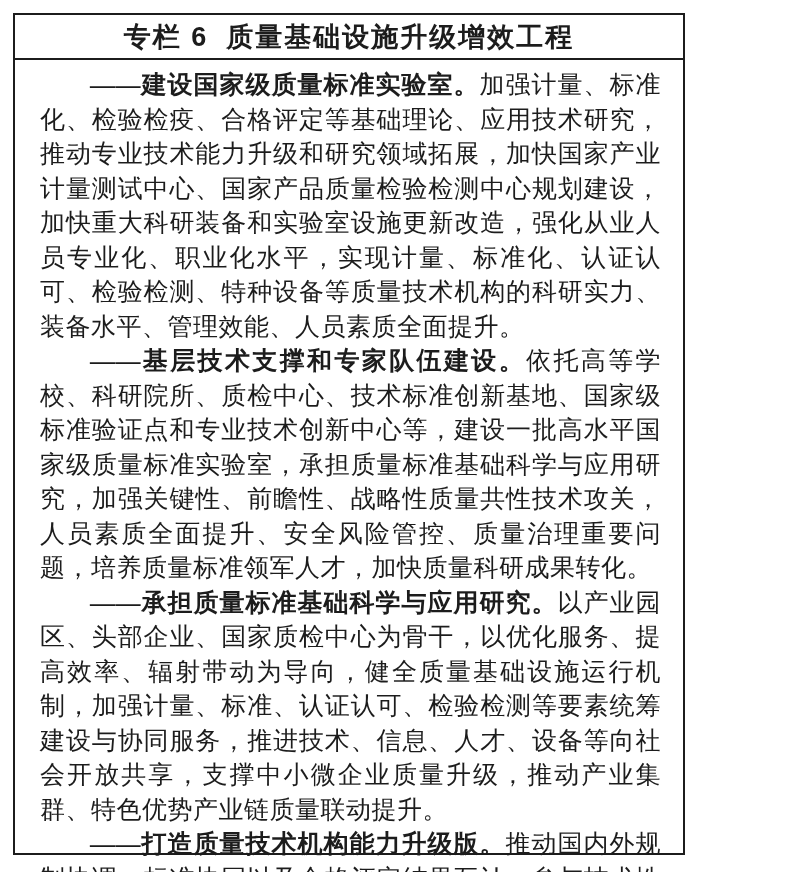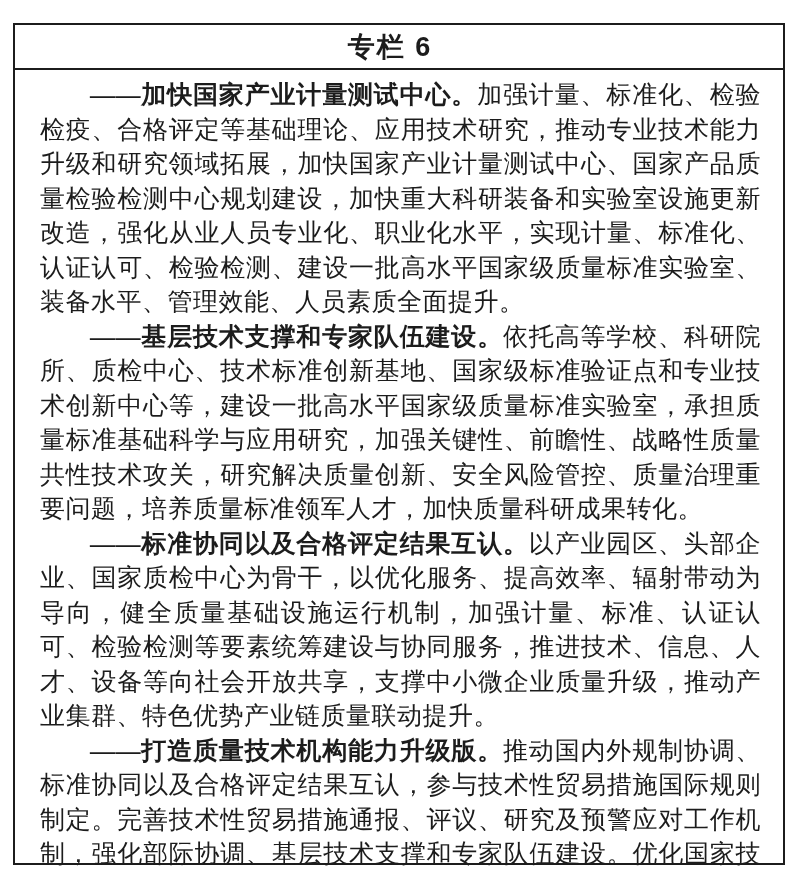--- a/index.html
+++ b/index.html
@@ -12,26 +12,25 @@
     height: 872px;
     position: relative;
     overflow: hidden;
     font-family: "Liberation Serif", "DejaVu Serif", serif;
     color: var(--ink, #1c1c1c);
   }
   .panel {
     position: absolute;
     left: 13px;
     top: 13px;
-    width: 772px;
+    width: 672px;
     height: 842px;
     border: 2px solid var(--ink, #1c1c1c);
     box-sizing: border-box;
     background: var(--paper, #ffffff);
-    margin-top: 10px;
   }
   .panel-title {
     height: 43px;
     border-bottom: 2px solid var(--ink, #1c1c1c);
     display: flex;
     align-items: center;
     justify-content: center;
     font-family: "Liberation Sans", "DejaVu Sans", sans-serif;
     font-weight: bold;
     font-size: 27px;
@@ -57,28 +56,29 @@
   .para-lead {
     font-weight: bold;
   }
 </style>
 </head>
 <body>
 
 <div class="panel">
   <div class="panel-title">
     <span class="title-label">专栏 6</span>
+    <span class="title-text">质量基础设施升级增效工程</span>
   </div>
   <div class="panel-body">
     <p>
-      <span class="para-lead">——加快国家产业计量测试中心。</span><span class="para-body">加强计量、标准化、检验检疫、合格评定等基础理论、应用技术研究，推动专业技术能力升级和研究领域拓展，加快国家产业计量测试中心、国家产品质量检验检测中心规划建设，加快重大科研装备和实验室设施更新改造，强化从业人员专业化、职业化水平，实现计量、标准化、认证认可、检验检测、建设一批高水平国家级质量标准实验室、装备水平、管理效能、人员素质全面提升。</span>
+      <span class="para-lead">——建设国家级质量标准实验室。</span><span class="para-body">加强计量、标准化、检验检疫、合格评定等基础理论、应用技术研究，推动专业技术能力升级和研究领域拓展，加快国家产业计量测试中心、国家产品质量检验检测中心规划建设，加快重大科研装备和实验室设施更新改造，强化从业人员专业化、职业化水平，实现计量、标准化、认证认可、检验检测、特种设备等质量技术机构的科研实力、装备水平、管理效能、人员素质全面提升。</span>
     </p>
     <p>
-      <span class="para-lead">——基层技术支撑和专家队伍建设。</span><span class="para-body">依托高等学校、科研院所、质检中心、技术标准创新基地、国家级标准验证点和专业技术创新中心等，建设一批高水平国家级质量标准实验室，承担质量标准基础科学与应用研究，加强关键性、前瞻性、战略性质量共性技术攻关，研究解决质量创新、安全风险管控、质量治理重要问题，培养质量标准领军人才，加快质量科研成果转化。</span>
+      <span class="para-lead">——基层技术支撑和专家队伍建设。</span><span class="para-body">依托高等学校、科研院所、质检中心、技术标准创新基地、国家级标准验证点和专业技术创新中心等，建设一批高水平国家级质量标准实验室，承担质量标准基础科学与应用研究，加强关键性、前瞻性、战略性质量共性技术攻关，人员素质全面提升、安全风险管控、质量治理重要问题，培养质量标准领军人才，加快质量科研成果转化。</span>
     </p>
     <p>
-      <span class="para-lead">——标准协同以及合格评定结果互认。</span><span class="para-body">以产业园区、头部企业、国家质检中心为骨干，以优化服务、提高效率、辐射带动为导向，健全质量基础设施运行机制，加强计量、标准、认证认可、检验检测等要素统筹建设与协同服务，推进技术、信息、人才、设备等向社会开放共享，支撑中小微企业质量升级，推动产业集群、特色优势产业链质量联动提升。</span>
+      <span class="para-lead">——承担质量标准基础科学与应用研究。</span><span class="para-body">以产业园区、头部企业、国家质检中心为骨干，以优化服务、提高效率、辐射带动为导向，健全质量基础设施运行机制，加强计量、标准、认证认可、检验检测等要素统筹建设与协同服务，推进技术、信息、人才、设备等向社会开放共享，支撑中小微企业质量升级，推动产业集群、特色优势产业链质量联动提升。</span>
     </p>
     <p>
       <span class="para-lead">——打造质量技术机构能力升级版。</span><span class="para-body">推动国内外规制协调、标准协同以及合格评定结果互认，参与技术性贸易措施国际规则制定。完善技术性贸易措施通报、评议、研究及预警应对工作机制，强化部际协调、基层技术支撑和专家队伍建设。优化国家技术性贸易措施公共信息和技术服务，加强通报咨询中心和研究评议基地建设。</span>
     </p>
   </div>
 </div>
 
 </body></html>

